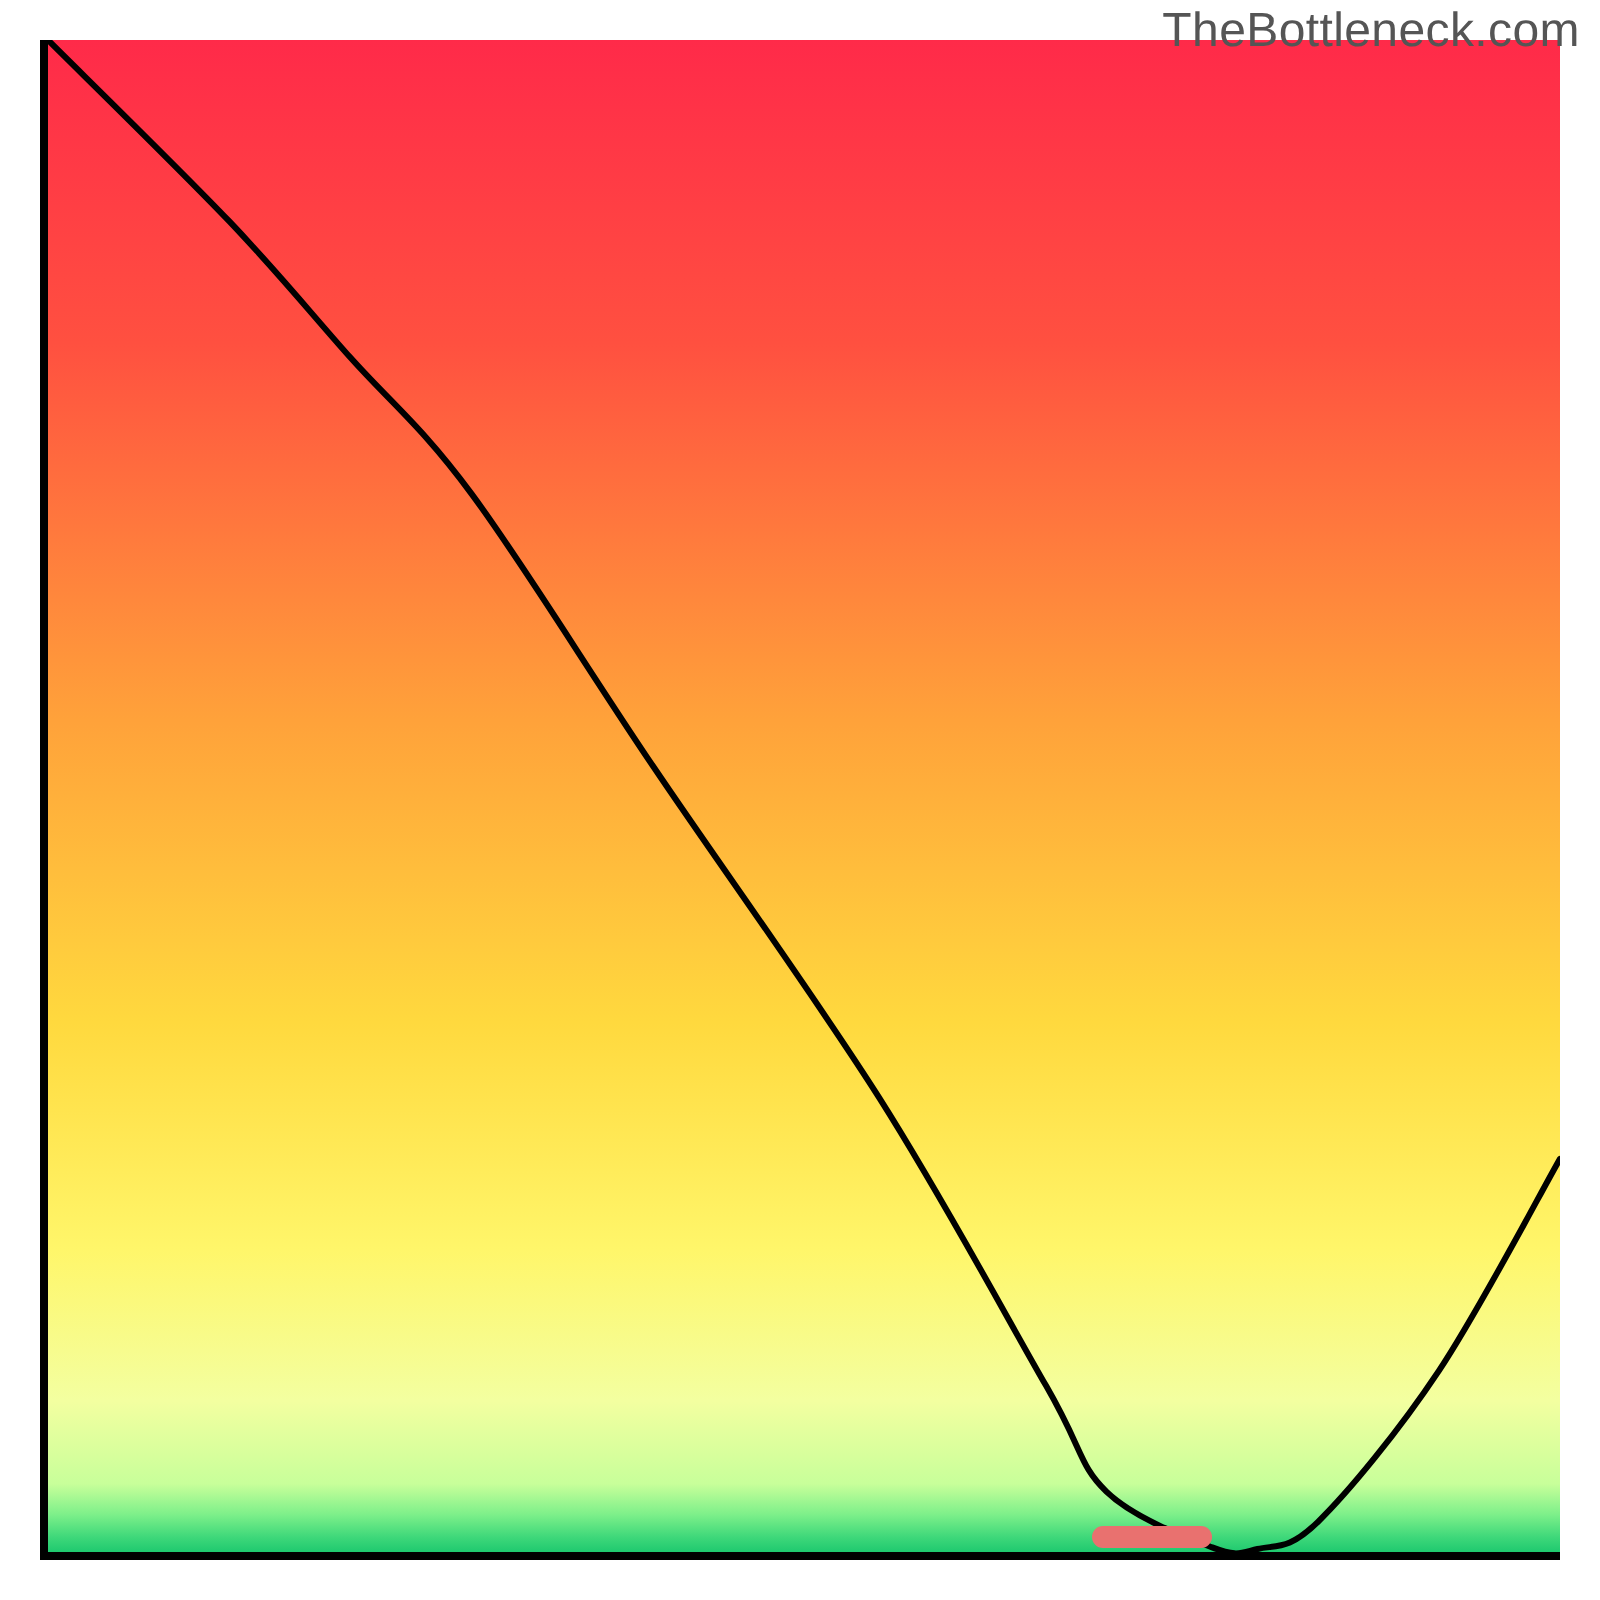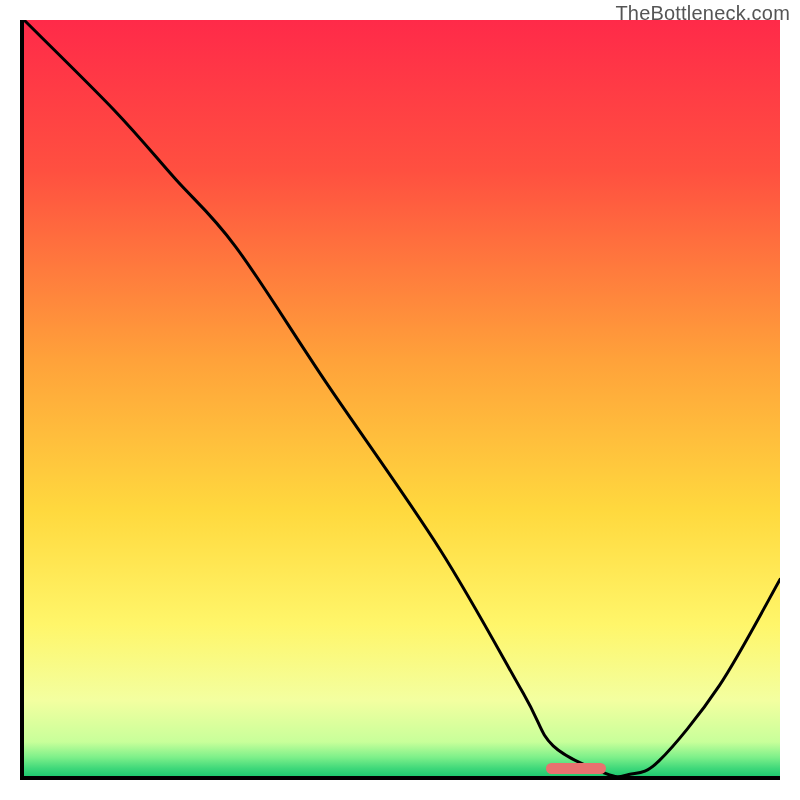--- a/index.html
+++ b/index.html
@@ -9,21 +9,21 @@
     height: 800px;
     background: #ffffff;
     overflow: hidden;
     font-family: Arial, Helvetica, sans-serif;
   }
   .watermark {
     position: absolute;
     top: 2px;
     right: 10px;
     color: #555;
-    font-size: 20px;
+    font-size: 24px;
     font-weight: 500;
     z-index: 30;
     letter-spacing: 0.2px;
   }
   .plot-area {
     position: absolute;
     left: 20px;
     top: 20px;
     width: 760px;
     height: 760px;

